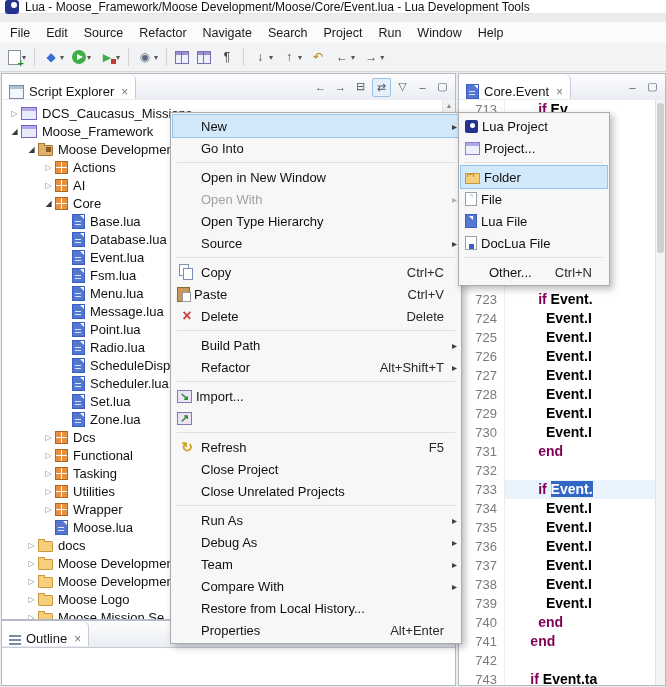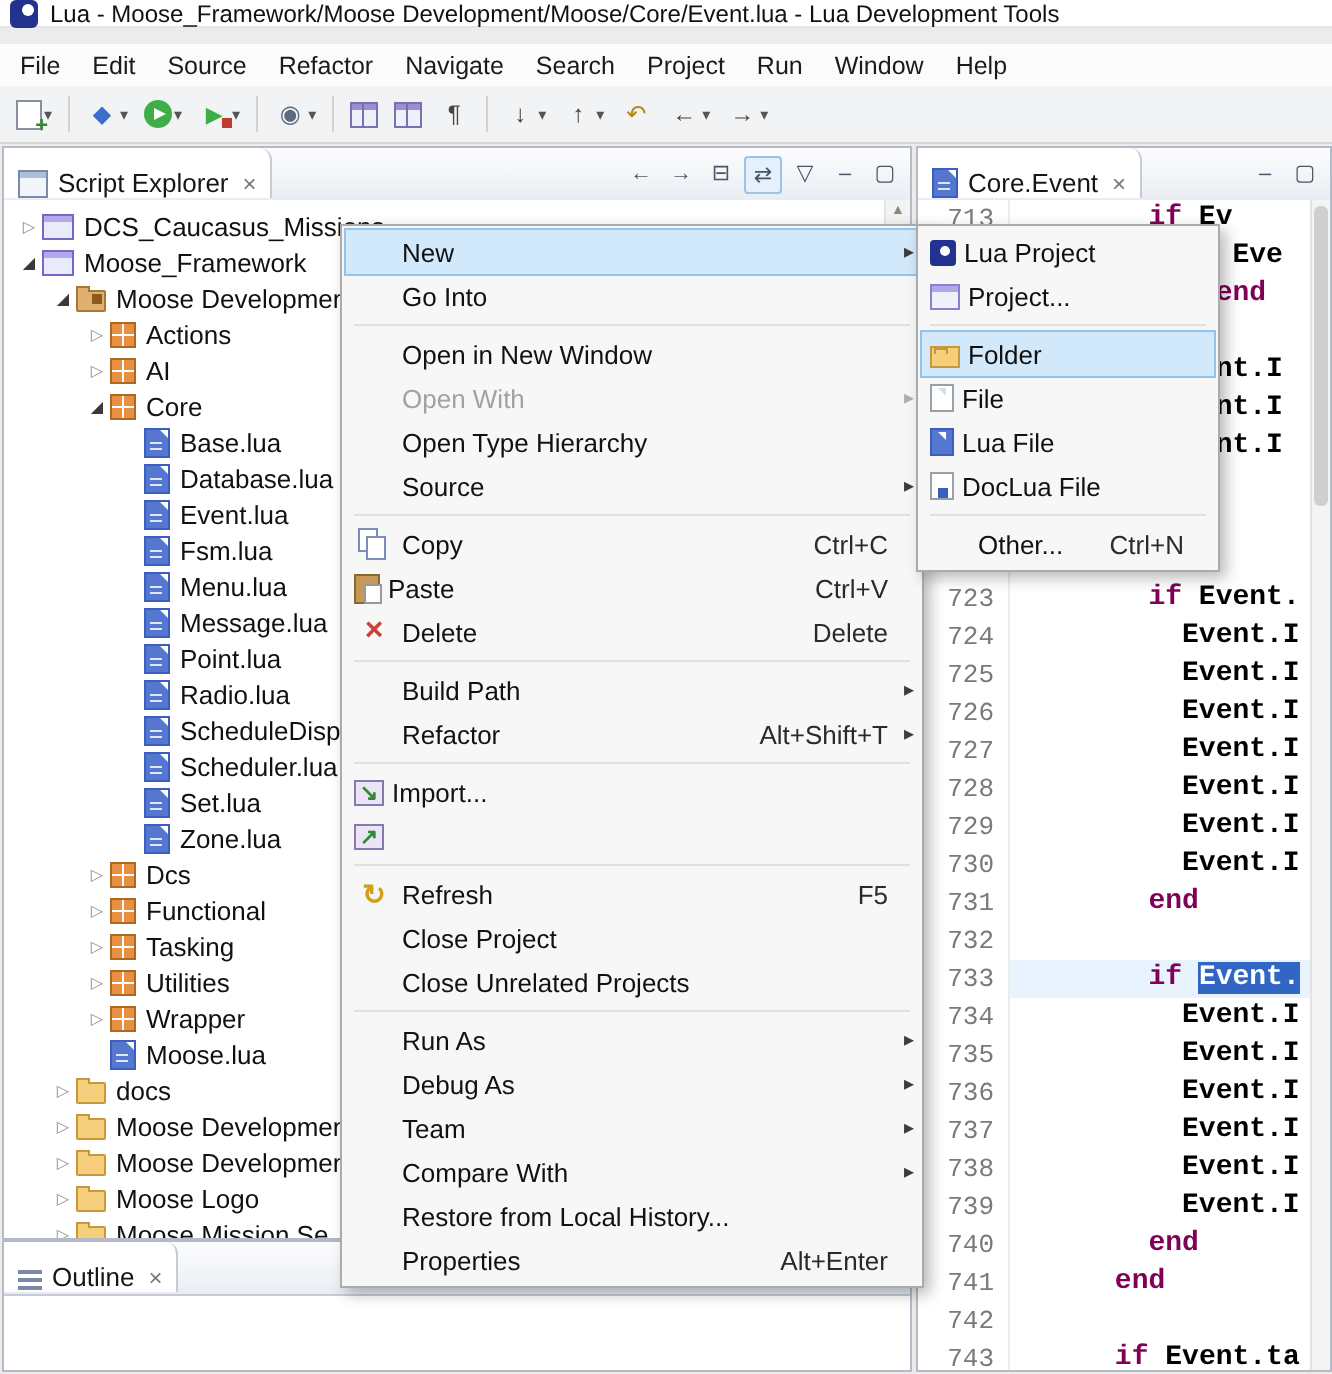--- a/index.html
+++ b/index.html
@@ -55,21 +55,21 @@
   .icon-folder::before{content:'';position:absolute;left:-1px;top:-3px;width:5px;height:2px;background:#f6cf7d;border:1px solid #c9983a;border-bottom:none}
   .icon-project{width:14px;height:11px;border:1px solid #7468c4;background:linear-gradient(#b3a8ec 0 3px,#e7ebfa 3px)}
   .icon-source-folder{width:13px;height:9px;background:#e0b070;border:1px solid #a87830;border-radius:1px;position:relative;margin-top:3px}
   .icon-source-folder::before{content:'';position:absolute;left:-1px;top:-3px;width:5px;height:2px;background:#e0b070;border:1px solid #a87830;border-bottom:none}
   .icon-source-folder::after{content:'';position:absolute;right:1px;top:1px;width:5px;height:5px;background:#8a5a20}
   .icon-module{width:11px;height:11px;background:#e89040;border:1px solid #b06820;position:relative}
   .icon-module::before{content:'';position:absolute;left:5px;top:0;bottom:0;width:1px;background:#fff}
   .icon-module::after{content:'';position:absolute;top:5px;left:0;right:0;height:1px;background:#fff}
   
   .editor{position:absolute;left:0;right:0;top:26px;bottom:0;background:#fff;overflow:hidden}
-  .ed-lines{position:absolute;left:0;top:0;right:9px;bottom:0;font-family:Liberation Mono, monospace;font-size:14px;line-height:19px}
+  .ed-lines{position:absolute;left:0;top:0;right:9px;bottom:0;font-family:Liberation Sans, sans-serif;font-size:14px;line-height:19px}
   .ed-line{display:flex;height:19px}
   .ed-num{width:38px;padding-right:7px;text-align:right;color:#7a7a7a;font-size:13px;background:#fff;flex:none;border-right:1px solid #ececec}
   .ed-code{white-space:pre;flex:1;font-weight:700;color:#000;padding-left:2px}
   .ed-line.current .ed-code{background:var(--clbg)}
   .kw{color:var(--kw)}
   .sel{background:var(--selbg);color:var(--selfg)}
   .ed-scrollbar{position:absolute;right:0;top:0;bottom:0;width:9px;background:#f4f4f4;border-left:1px solid #e2e2e2}
   .ed-thumb{position:absolute;left:1px;right:1px;top:3px;height:150px;background:#cfcfcf;border-radius:3px}
   .tree-scrollbar{position:absolute;right:0;top:26px;bottom:0;width:12px;background:#f3f3f3;border-left:1px solid #e4e4e4}
   .tree-thumb{position:absolute;left:2px;right:2px;top:14px;height:120px;background:#cdcdcd;border-radius:3px}

